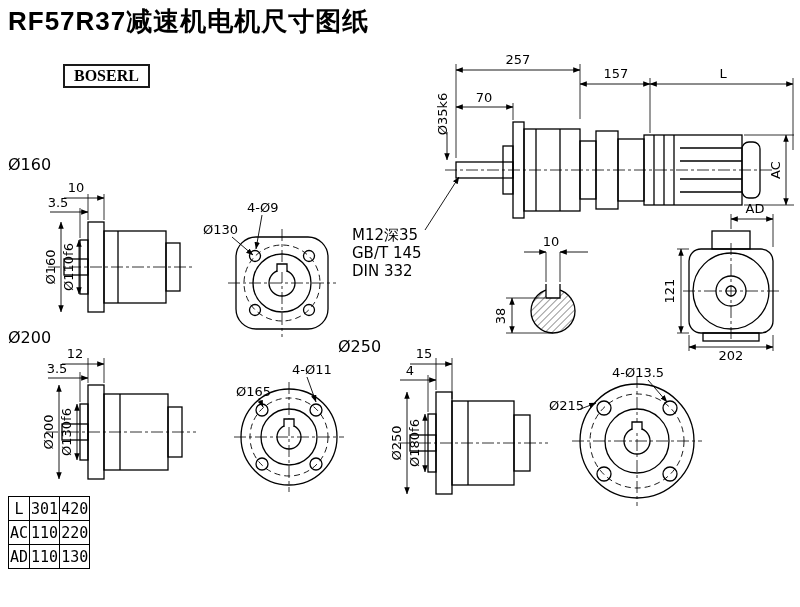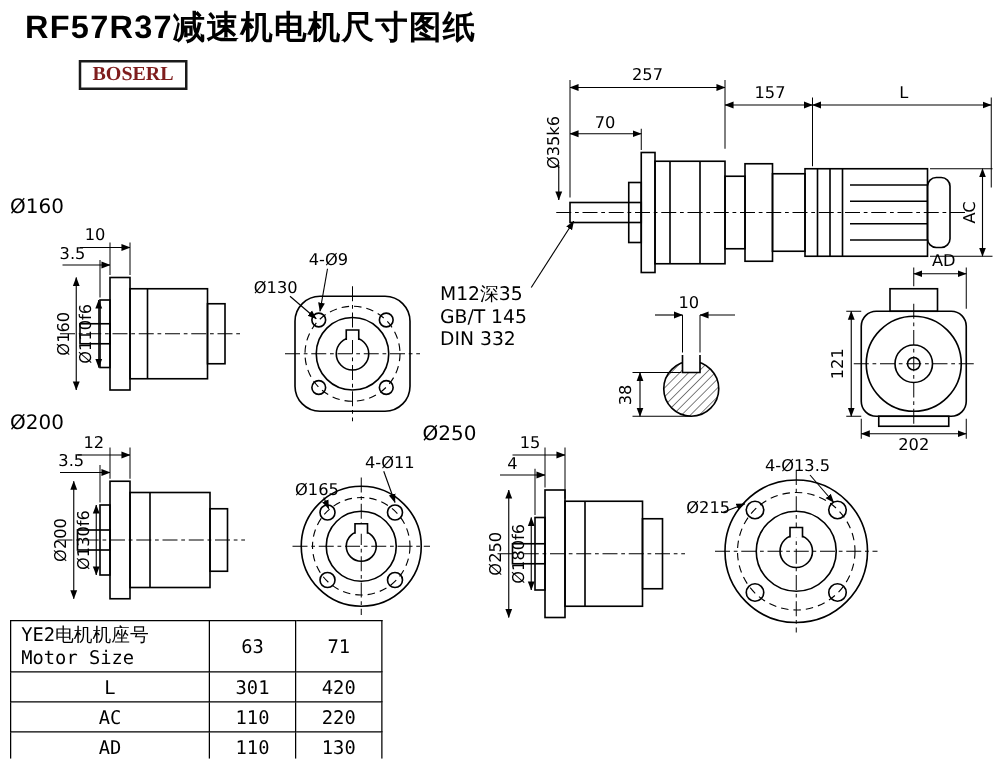--- a/index.html
+++ b/index.html
@@ -1,21 +1,21 @@
 <!DOCTYPE html>
 <html><head>
 <meta charset="utf-8">
 <style>
   html,body{margin:0;padding:0;background:#fff;}
   #page{position:relative;width:800px;height:607px;background:#fff;overflow:hidden;
         font-family:"DejaVu Sans","Liberation Sans",sans-serif;color:#000;}
-  #title{position:absolute;left:20px;top:4px;font-size:26px;font-weight:900;
+  #title{position:absolute;left:8px;top:4px;font-size:26px;font-weight:900;
          font-family:"Liberation Sans",sans-serif;letter-spacing:1px;}
-  #logo{position:absolute;left:63px;top:48px;border:2px solid #1a1a1a;padding:1px 9px;
-        font-family:"Liberation Serif",serif;font-size:16px;font-weight:bold;color:#7f1d1d;}
+  #logo{position:absolute;left:63px;top:64px;border:2px solid #1a1a1a;padding:1px 9px;
+        font-family:"Liberation Serif",serif;font-size:16px;font-weight:bold;color:#000000;}
   svg{position:absolute;left:0;top:0;}
   .ol{fill:none;stroke:#000;stroke-width:1.3;}
   .cl{fill:none;stroke:#000;stroke-width:0.8;stroke-dasharray:12 3 3 3;}
   .bc{fill:none;stroke:#000;stroke-width:0.9;stroke-dasharray:6 4;}
   .dim{fill:none;stroke:#000;stroke-width:0.9;}
   .ext{fill:none;stroke:#000;stroke-width:0.8;}
   text.t{font-family:"DejaVu Sans",sans-serif;font-size:13px;fill:#000;}
   text.lbl{font-family:"DejaVu Sans",sans-serif;font-size:16px;fill:#000;}
   text.note{font-family:"DejaVu Sans",sans-serif;font-size:15px;fill:#000;}
   .mid{text-anchor:middle;}
@@ -267,28 +267,20 @@
       <path d="M632,430 L632,422 L642,422 L642,430" fill="#fff" stroke="#000" stroke-width="1.3"></path>
       <line class="dim" x1="578" y1="410" x2="596" y2="403" marker-end="url(#ma)"></line>
       <text class="t" x="549" y="410">Ø215</text>
       <line class="dim" x1="648" y1="380" x2="667" y2="402" marker-end="url(#ma)"></line>
       <text class="t" x="612" y="377">4-Ø13.5</text>
     </g>
   </svg>
 
   <table id="dims-table">
     <tbody>
-        <tr>
-      <td class="hd">
-        <div>YE2电机机座号</div>
-        <div>Motor Size</div>
-      </td>
-      <td class="c">63</td>
-      <td class="c">71</td>
-    </tr>
     <tr>
       <td>L</td>
       <td>301</td>
       <td>420</td>
     </tr>
     <tr>
       <td>AC</td>
       <td>110</td>
       <td>220</td>
     </tr>

